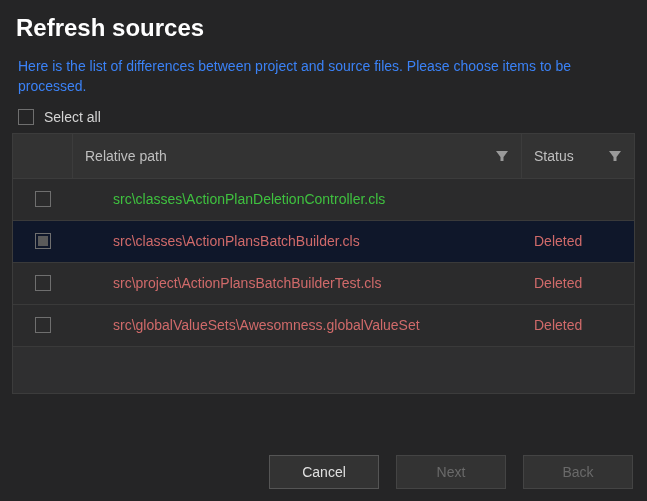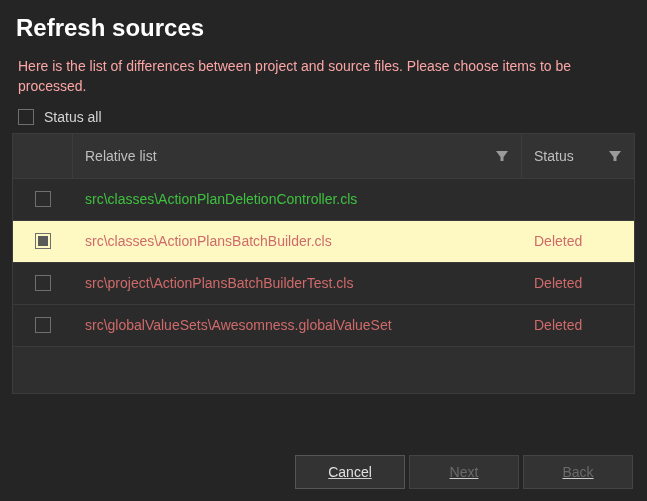--- a/index.html
+++ b/index.html
@@ -14,21 +14,21 @@
     position: relative;
   }
   .title {
     font-size: 24px;
     font-weight: 600;
     color: #ffffff;
     padding: 14px 12px 4px 16px;
   }
   .description {
     padding: 10px 18px 6px 18px;
-    color: #fca5a5;
+    color: #3b82f6;
     line-height: 1.45;
   }
   .select-all-row {
     display: flex;
     align-items: center;
     padding: 6px 18px 8px 18px;
   }
   .checkbox {
     width: 16px;
     height: 16px;
@@ -70,23 +70,24 @@
   .col-check { width: 60px; flex-shrink:0; }
   .col-path { flex: 1 1 auto; }
   .col-status { width: 112px; flex-shrink:0; }
   .filter-icon svg { display:block; }
   .tbody { }
   .tr {
     display: flex;
     align-items: center;
     border-bottom: 1px solid #3a3a3a;
     min-height: 42px;
+    gap: 28px;
   }
   .tr.selected {
-    background: #fef9c3;
+    background: #0f172a;
   }
   .td-check {
     width: 60px;
     display:flex;
     align-items:center;
     justify-content:center;
     flex-shrink:0;
   }
   .td-path {
     flex: 1 1 auto;
@@ -104,22 +105,21 @@
   .status-Deleted { color: #d06a6a; }
   .filler {
     height: 46px;
     background: #2f2f30;
   }
   .footer {
     position: absolute;
     right: 14px;
     bottom: 12px;
     display: flex;
-    gap: 4px;
-    text-decoration: underline;
+    gap: 17px;
   }
   .btn {
     min-width: 110px;
     height: 34px;
     border: 1px solid #555555;
     background: #333333;
     color: #e0e0e0;
     font-size: 14px;
     display:flex;
     align-items:center;
@@ -133,28 +133,28 @@
   }
 </style>
 </head>
 <body>
 
 <div class="title">Refresh sources</div>
 <div class="description">Here is the list of differences between project and source files. Please choose items to be processed.</div>
 
 <div class="select-all-row">
   <span class="checkbox"></span>
-  <span class="select-all-label">Status all</span>
+  <span class="select-all-label">Select all</span>
 </div>
 
 <div class="table">
   <div class="thead">
     <div class="th col-check"></div>
     <div class="th col-path">
-      <span>Relative list</span>
+      <span>Relative path</span>
       <span class="filter-icon">
         <svg width="14" height="14" viewBox="0 0 14 14">
             <path d="M1 2 L13 2 L8.5 8 L8.5 12 L5.5 12 L5.5 8 Z" fill="#9a9a9a"></path>
           </svg>
       </span>
     </div>
     <div class="th col-status">
       <span>Status</span>
       <span class="filter-icon">
         <svg width="14" height="14" viewBox="0 0 14 14">

